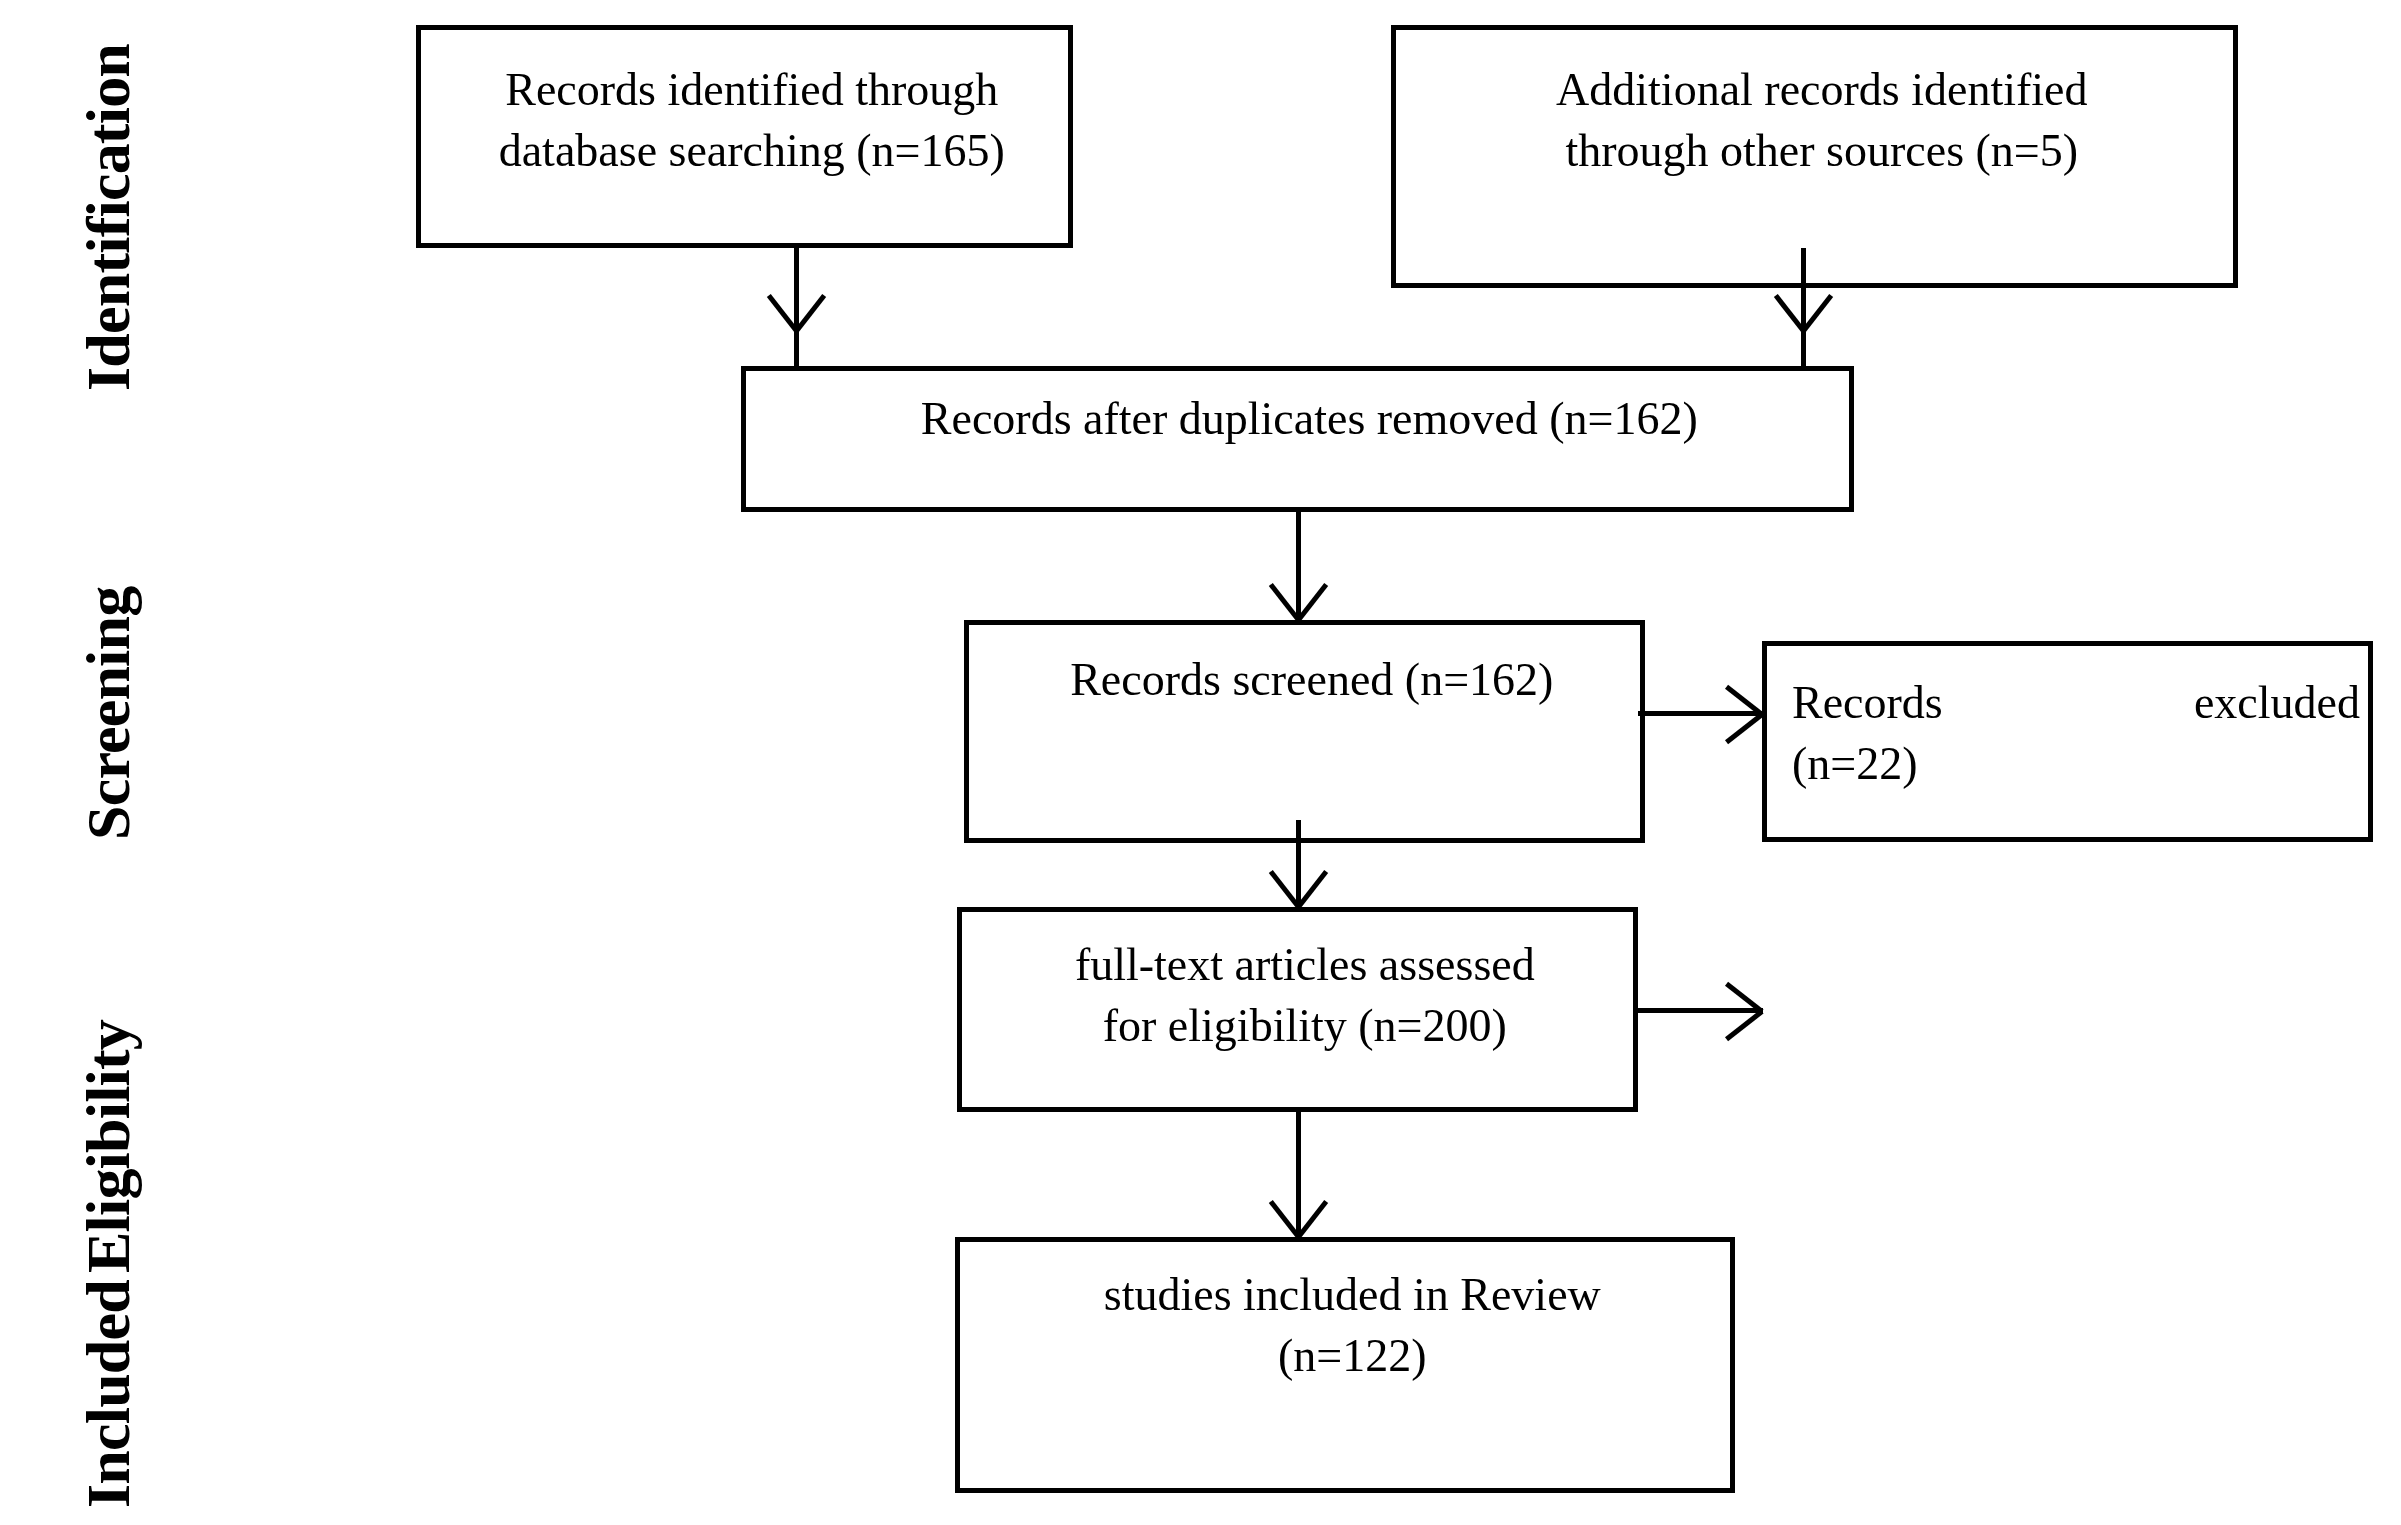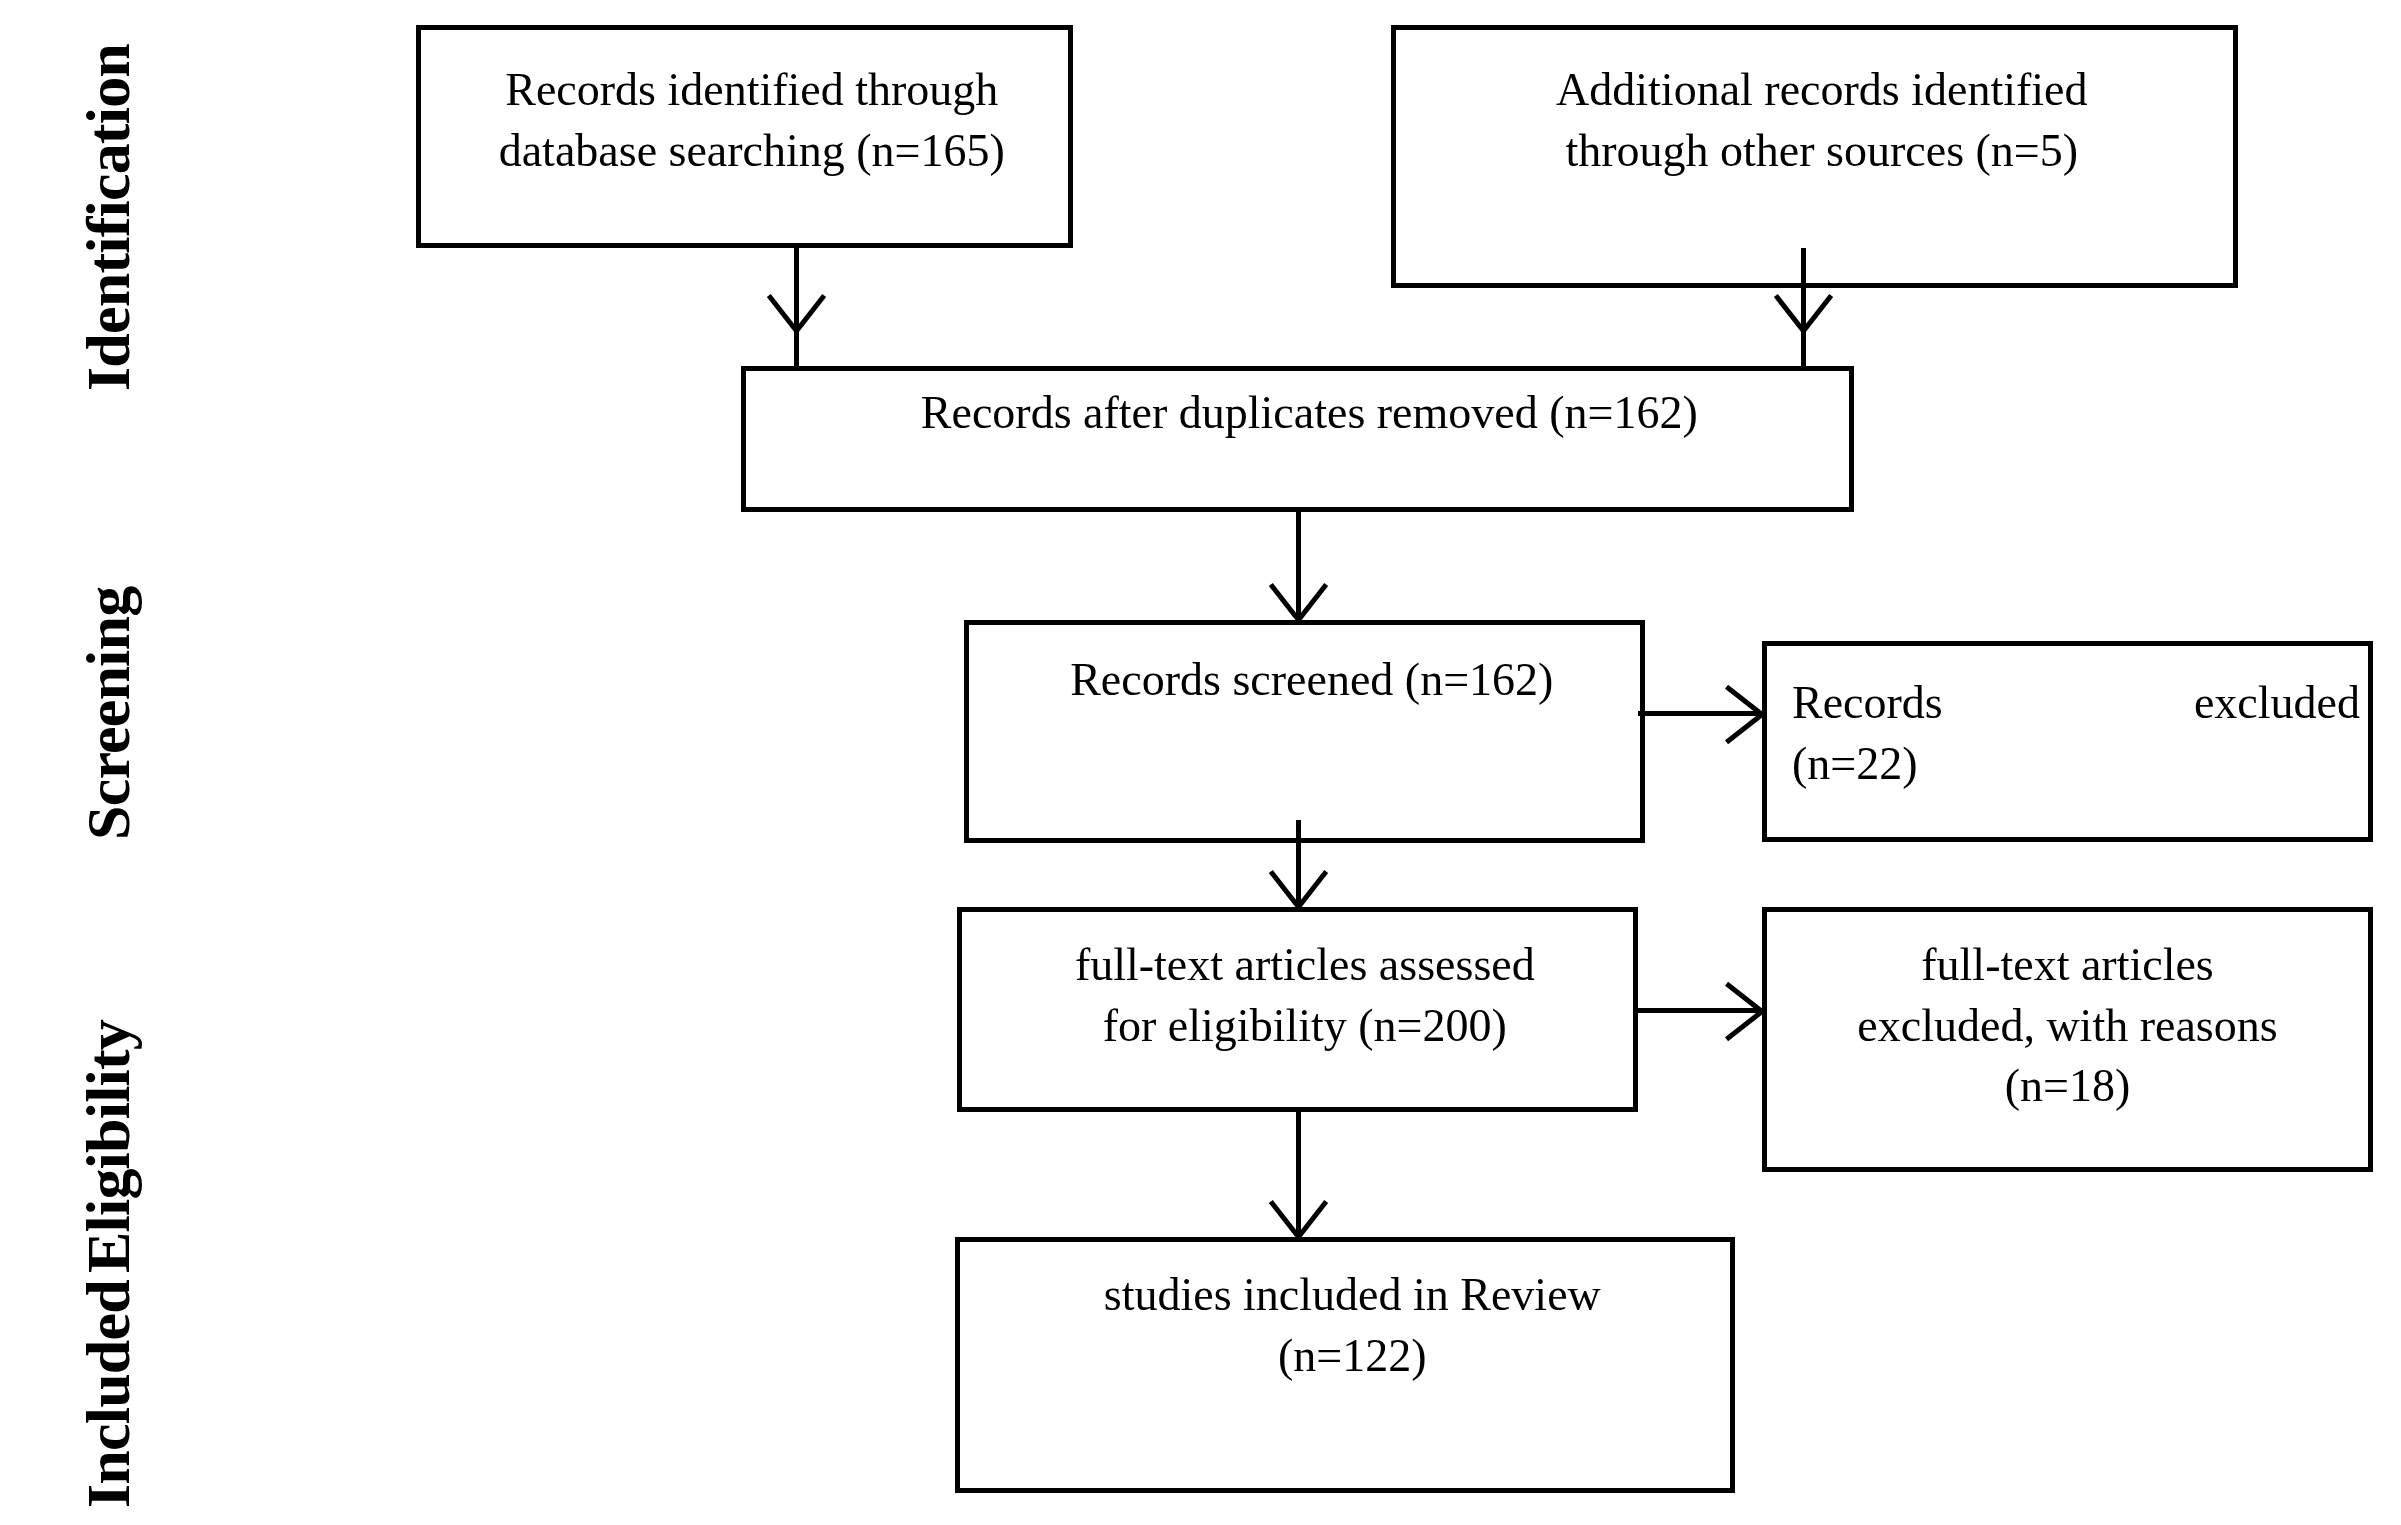--- a/index.html
+++ b/index.html
@@ -143,21 +143,21 @@
     </div>
   </div>
 
   <div class="vline" style="left: 794px; top: 248px; height: 118px;"></div>
   <div class="arrow-down" style="left: 796px; top: 331px;"></div>
 
   <div class="vline" style="left: 1801px; top: 248px; height: 118px;"></div>
   <div class="arrow-down" style="left: 1803px; top: 331px;"></div>
 
   <div class="box" style="left: 741px; top: 366px; width: 1113px; height: 146px;">
-    <div class="box-text center pad-x" style="top: 12px; margin-left: 9px;">
+    <div class="box-text center pad-x" style="top: 18px; margin-left: 9px;">
       <div>Records after duplicates removed (n=162)</div>
     </div>
   </div>
 
   <div class="vline" style="left: 1296px; top: 512px; height: 108px;"></div>
   <div class="arrow-down" style="left: 1298px; top: 620px;"></div>
 
   <div class="box" style="left: 964px; top: 620px; width: 681px; height: 223px;">
     <div class="box-text center pad-x" style="top: 25px;">
       <div>Records screened (n=162)</div>
@@ -180,27 +180,20 @@
   <div class="box" style="left: 957px; top: 907px; width: 681px; height: 205px;">
     <div class="box-text center pad-x" style="top: 23px;">
       <div>full-text articles assessed</div>
       <div>for eligibility (n=200)</div>
     </div>
   </div>
 
   <div class="hline" style="left: 1638px; top: 1008px; width: 125px;"></div>
   <div class="arrow-right" style="left: 1762px; top: 1011px;"></div>
 
-  <div class="box" style="left: 1762px; top: 907px; width: 611px; height: 265px;">
-    <div class="box-text center" style="top: 23px; padding-left: 15px; padding-right: 15px;">
-      <div>full-text articles</div>
-      <div>excluded, with reasons</div>
-      <div>(n=18)</div>
-    </div>
-  </div>
 
   <div class="vline" style="left: 1296px; top: 1112px; height: 126px;"></div>
   <div class="arrow-down" style="left: 1298px; top: 1237px;"></div>
 
   <div class="box" style="left: 955px; top: 1237px; width: 780px; height: 256px;">
     <div class="box-text center pad-x" style="top: 23px;">
       <div>studies included in Review</div>
       <div>(n=122)</div>
     </div>
   </div>

